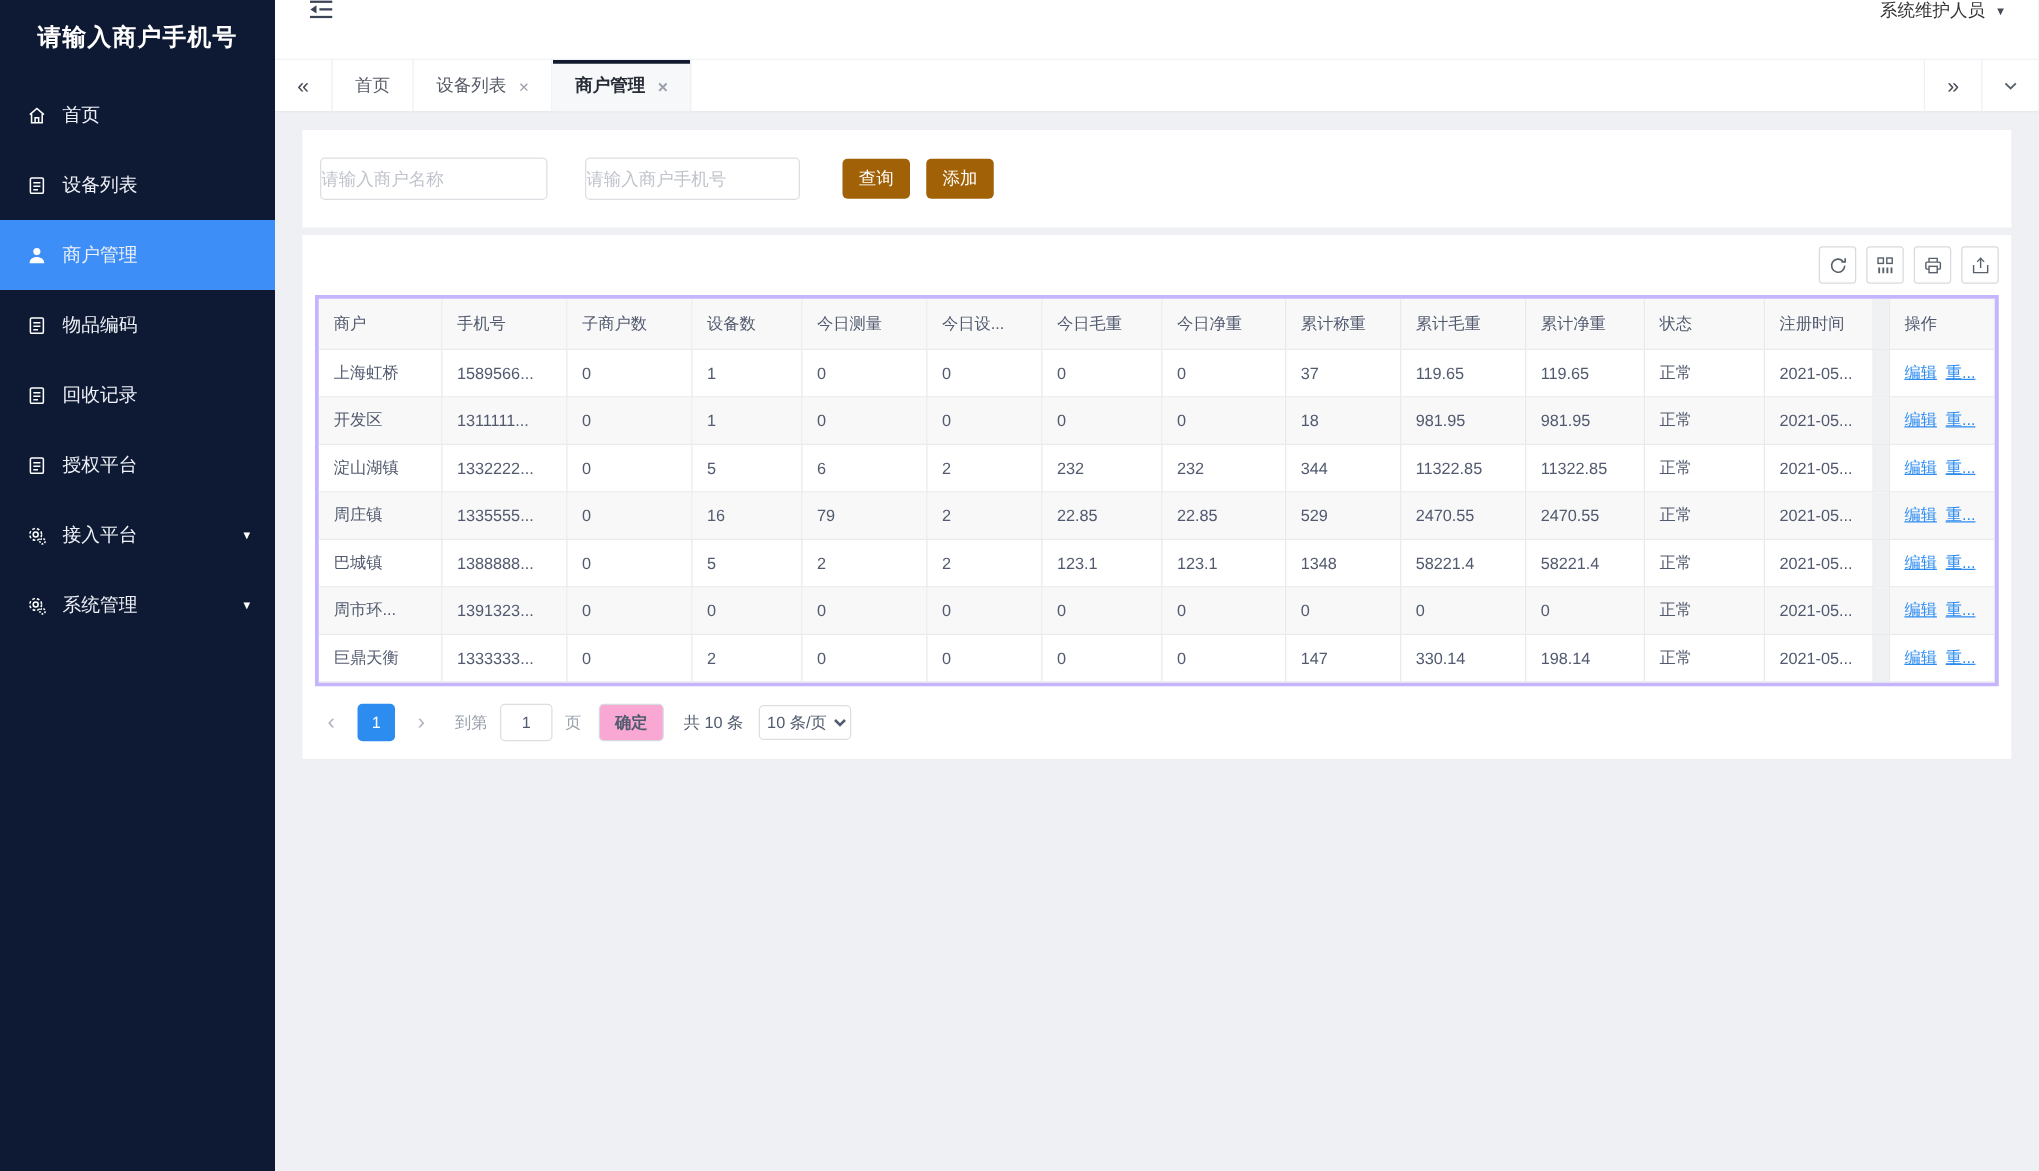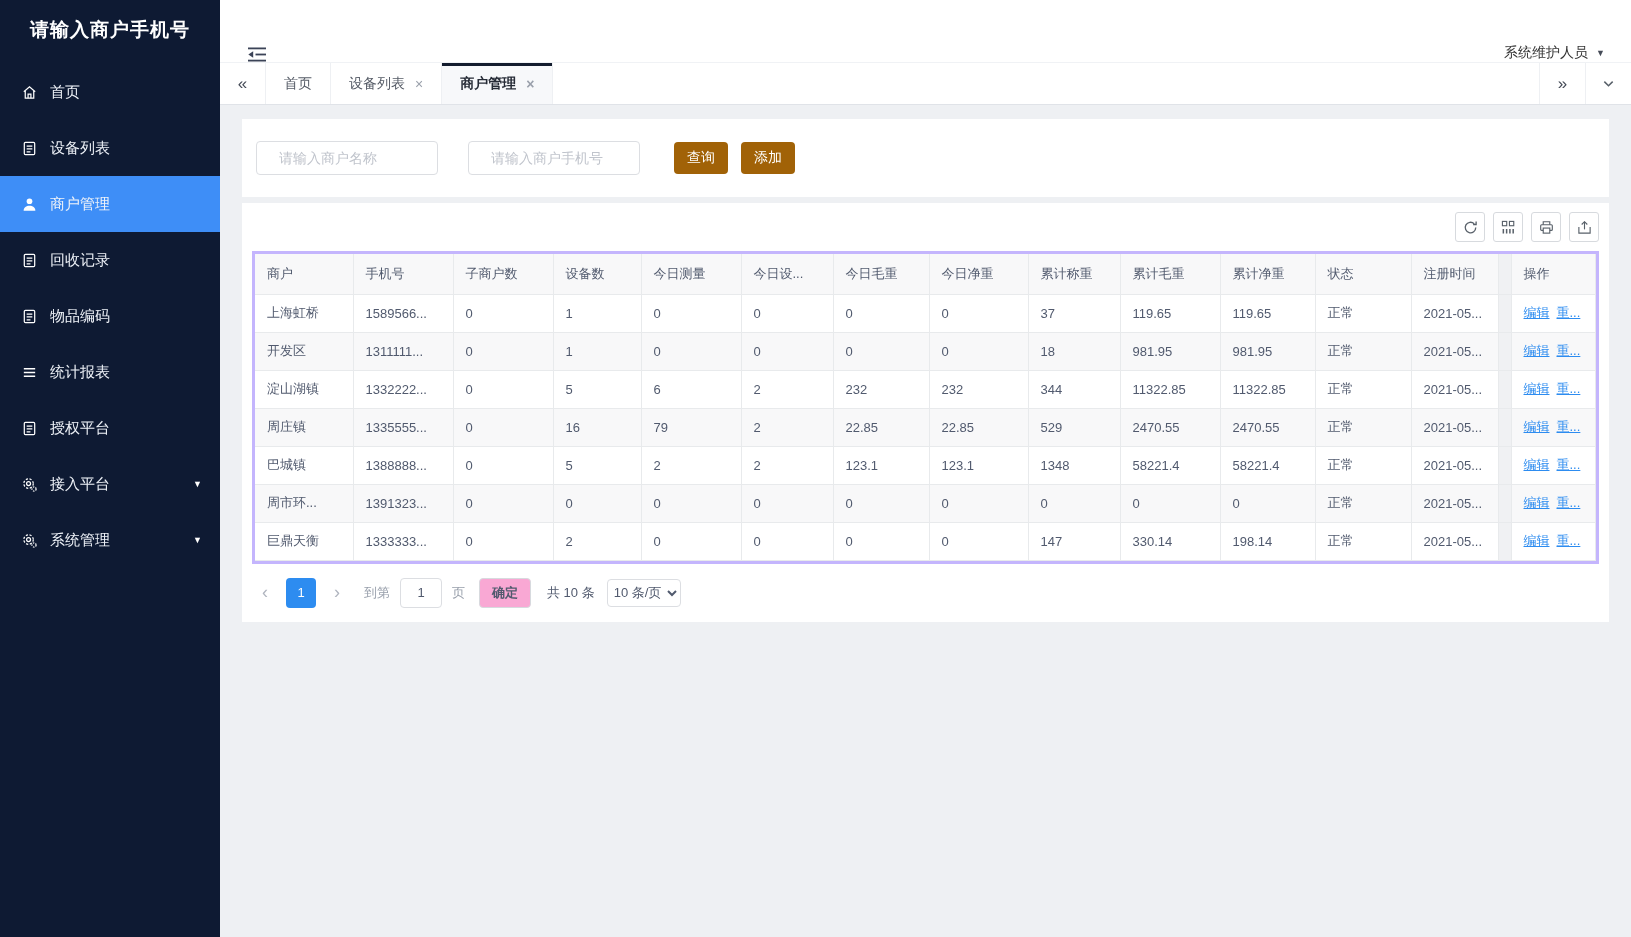--- a/index.html
+++ b/index.html
@@ -13,21 +13,21 @@
     color:#fff; font-size:19px; font-weight:bold; letter-spacing:1px; white-space:nowrap; }
   .side-menu { padding-top:4px; }
   .side-item { height:56px; display:flex; align-items:center; padding:0 20px;
     color:#eef2f8; font-size:15px; cursor:pointer; position:relative; white-space:nowrap; }
   .side-item.active { background:#3e8ef7; }
   .side-icon { width:18px; height:18px; margin-right:12px; display:inline-flex; align-items:center; justify-content:center; }
   .side-arrow { position:absolute; right:18px; font-size:9px; color:#fff; }
 
   
   .main { flex:1; display:flex; flex-direction:column; height:937px; overflow:hidden; }
-  .topbar { height:63px; background:#fff; display:flex; align-items:flex-end;
+  .topbar { height:48px; background:#fff; display:flex; align-items:flex-start;
     justify-content:space-between; padding:0 26px 0 28px; border-bottom:1px solid #f0f2f5; }
   .fold-btn { display:inline-flex; cursor:pointer; }
   .user-box { display:flex; align-items:center; gap:8px; font-size:14px; color:#333; cursor:pointer; }
   .user-caret { font-size:9px; color:#454b57; }
 
   
   .tabbar { height:42px; background:#fff; border-bottom:1px solid #e0e3e8; display:flex; align-items:stretch; }
   .tab-scroll-btn { width:46px; display:flex; align-items:center; justify-content:center;
     font-size:17px; color:#454b57; cursor:pointer; }
   .tab-scroll-btn.left { border-right:1px solid #eef0f3; }
@@ -37,21 +37,21 @@
     border-right:1px solid #eef0f3; cursor:pointer; }
   .tab.active { font-weight:bold; color:#262b36; background:#f7f8fa;
     box-shadow: inset 0 3px 0 #131c2e; }
   .tab-close { margin-left:10px; color:#9aa0ab; font-size:14px; line-height:1; }
   .tab-right { margin-left:auto; display:flex; align-items:stretch; }
 
   
   .content { flex:1; padding:14px 22px 0; overflow:hidden; }
   .search-card { background:#fff; padding:22px 14px; display:flex; align-items:center; }
   .search-input { width:182px; height:34px; border:1px solid #dcdee2; border-radius:4px;
-    padding:0 22px; font-size:14px; color:#0f172a; outline:none; font-family:inherit; }
+    padding:0 0; font-size:14px; color:#0f172a; outline:none; font-family:inherit; }
   .search-input.phone { width:172px; margin-left:30px; }
   .search-input::placeholder { color:#c0c4cc; }
   .btn-primary { height:32px; padding:0 13px; background:#a16207; color:#fff; border:none;
     border-radius:4px; font-size:14px; cursor:pointer; font-family:inherit; }
   .btn-primary.query { margin-left:34px; }
   .btn-primary.add { margin-left:13px; }
 
   .table-card { background:#fff; margin-top:6px; padding:0 10px 14px; }
   .table-toolbar { height:48px; display:flex; align-items:center; justify-content:flex-end; gap:8px; }
   .tool-btn { width:30px; height:30px; border:1px solid #d7dade; border-radius:3px; background:#fff;
@@ -118,38 +118,30 @@
           </span>
           <span class="side-label">商户管理</span>
         </div>
         <div class="side-item">
           <span class="side-icon">
             <svg viewBox="0 0 18 18" width="17" height="17" fill="none" stroke="#fff" stroke-width="1.3">
               <rect x="3.5" y="2.5" width="11" height="13" rx="1.2"></rect>
               <path d="M6 6.5 h6 M6 9.5 h6 M6 12.5 h4"></path>
             </svg>
           </span>
-          <span class="side-label">回收记录</span>
+          <span class="side-label">物品编码</span>
         </div>
         <div class="side-item">
           <span class="side-icon">
             <svg viewBox="0 0 18 18" width="17" height="17" fill="none" stroke="#fff" stroke-width="1.3">
               <rect x="3.5" y="2.5" width="11" height="13" rx="1.2"></rect>
               <path d="M6 6.5 h6 M6 9.5 h6 M6 12.5 h4"></path>
             </svg>
           </span>
-          <span class="side-label">物品编码</span>
-        </div>
-        <div class="side-item">
-          <span class="side-icon">
-            <svg viewBox="0 0 18 18" width="17" height="17" fill="none" stroke="#fff" stroke-width="1.6">
-              <path d="M3 5 h12 M3 9 h12 M3 13 h12"></path>
-            </svg>
-          </span>
-          <span class="side-label">统计报表</span>
+          <span class="side-label">回收记录</span>
         </div>
         <div class="side-item">
           <span class="side-icon">
             <svg viewBox="0 0 18 18" width="17" height="17" fill="none" stroke="#fff" stroke-width="1.3">
               <rect x="3.5" y="2.5" width="11" height="13" rx="1.2"></rect>
               <path d="M6 6.5 h6 M6 9.5 h6 M6 12.5 h4"></path>
             </svg>
           </span>
           <span class="side-label">授权平台</span>
         </div>

